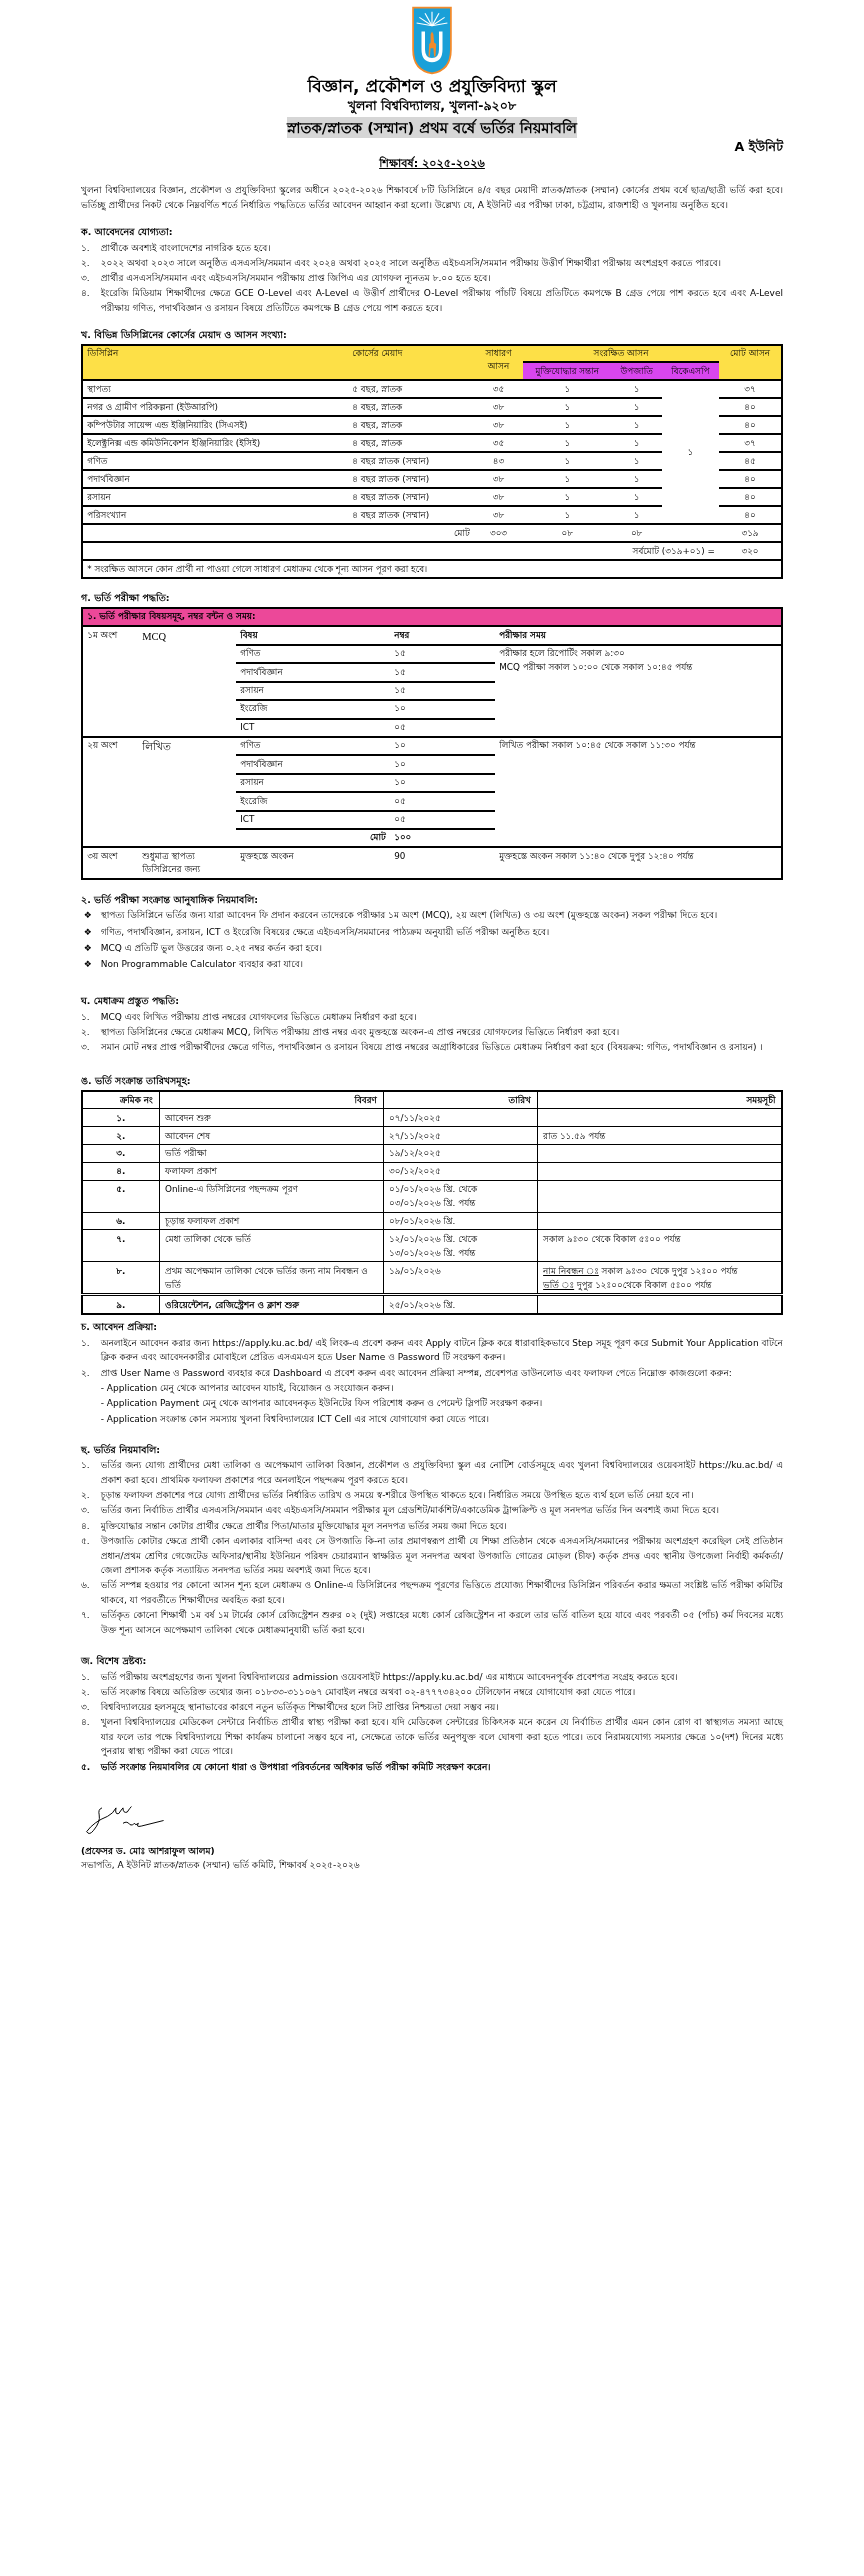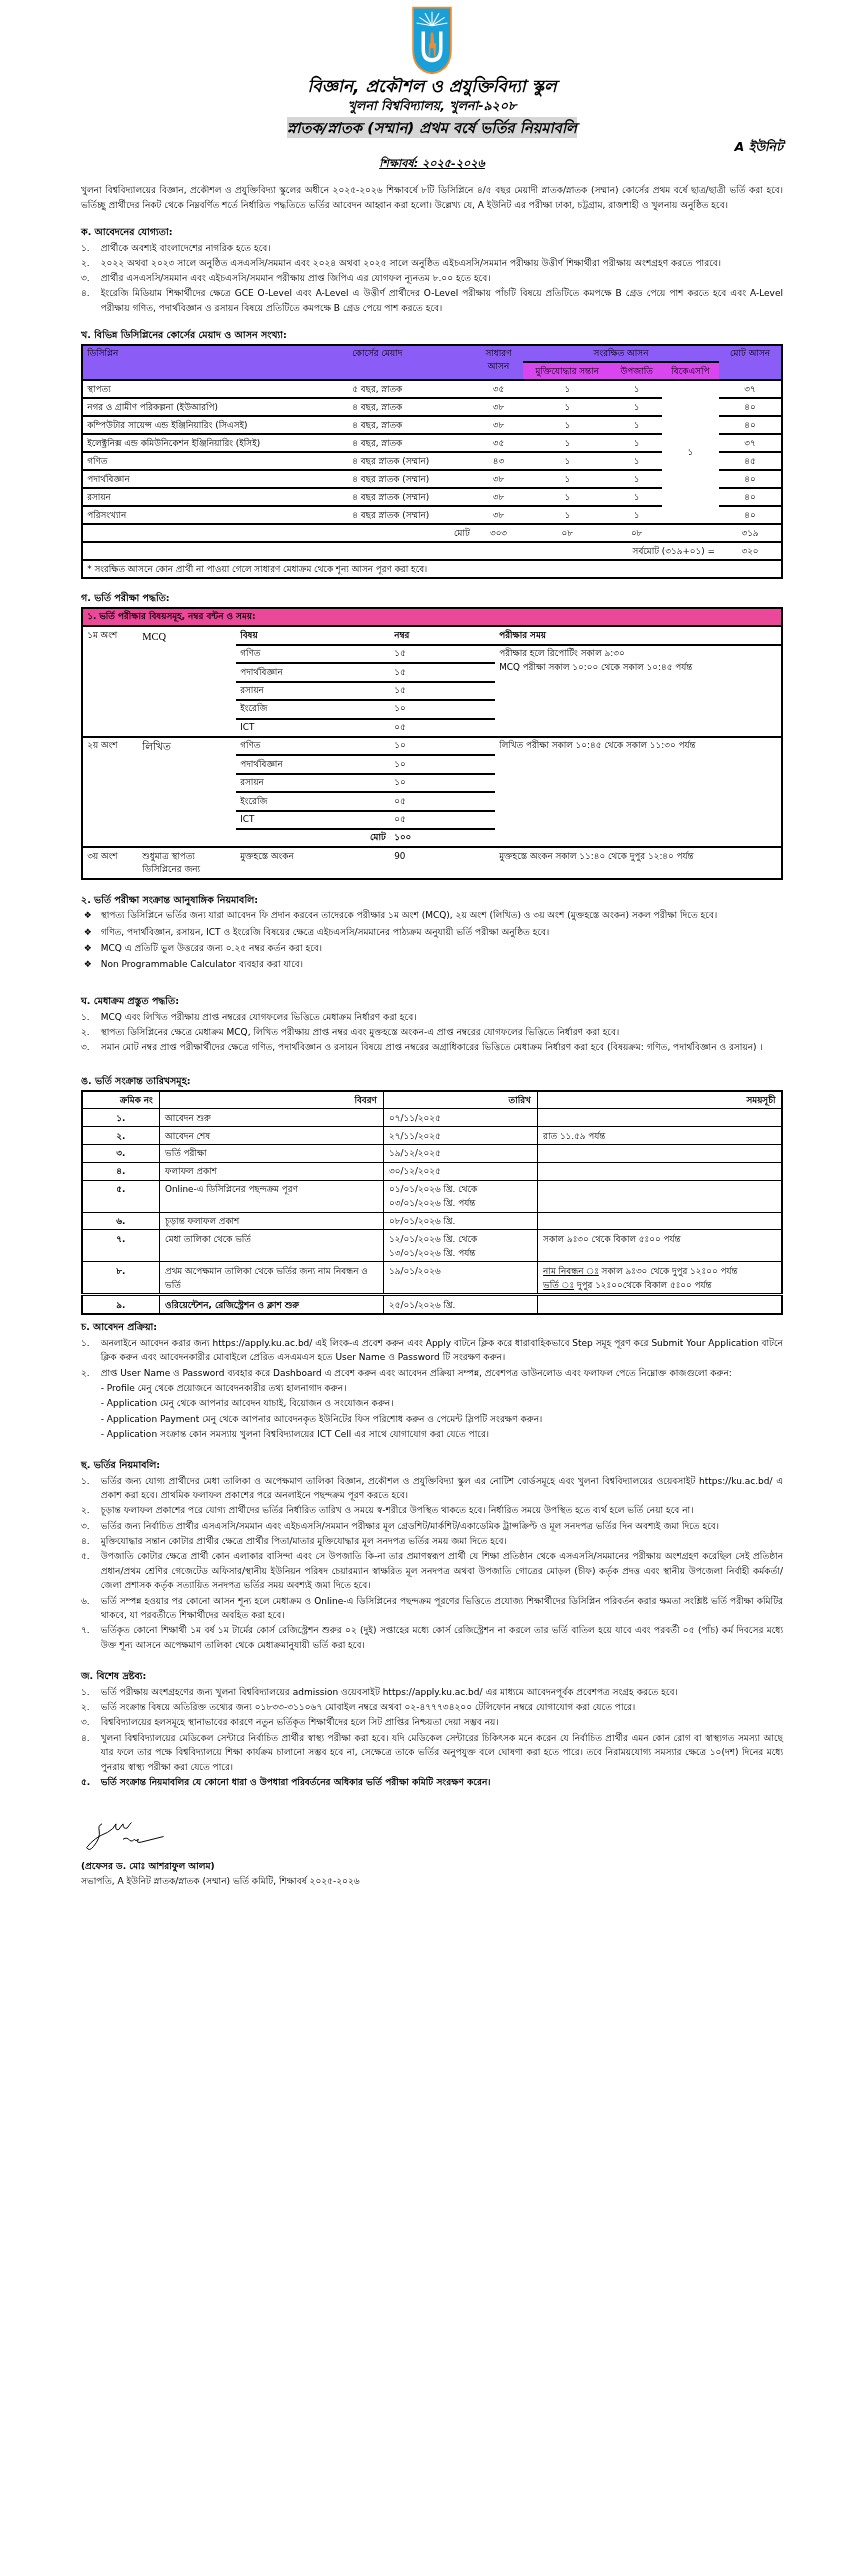--- a/index.html
+++ b/index.html
@@ -1,36 +1,36 @@
 <!DOCTYPE html>
 <html style="font-size:11.2px"><head>
 <meta charset="utf-8">
 <style>
   html, body { margin:0; padding:0; background:#ffffff; }
   body { width:864px; min-height:2576px; font-family:"Liberation Serif","DejaVu Serif",serif; color:#000; font-size:9.5px; line-height:1.62; }
   .page { position:relative; width:702px; margin:0 auto; padding-top:5.6px; }
-  .center { text-align:center;font-style:italic; }
+  .center { text-align:center; }
   .logo { display:block; margin:0 auto; width:42px; height:69px; }
   .h-school { font-size:17px; font-weight:bold; margin:0; line-height:1.3; font-family:"DejaVu Sans","Liberation Sans",sans-serif; }
   .h-univ { font-size:12.6px; font-weight:bold; margin:0; line-height:1.4; font-family:"DejaVu Sans","Liberation Sans",sans-serif; }
   .h-title { display:inline-block; background:#d6d6d6; font-size:14.7px; font-weight:bold; padding:0 0; margin:2.8px 0 0; line-height:1.45; font-family:"DejaVu Sans","Liberation Sans",sans-serif; }
   .h-unit { font-size:12.6px; font-weight:bold; line-height:1.4; font-family:"DejaVu Sans","Liberation Sans",sans-serif;text-align:right; }
   .h-year { font-size:11.2px; font-weight:bold; text-decoration:underline; line-height:1.4; font-family:"DejaVu Sans","Liberation Sans",sans-serif; }
   .intro { margin:11.2px 0 9.8px; text-align:justify; font-family:"DejaVu Sans","Liberation Sans",sans-serif; font-size:9px; line-height:1.65; }
   .sec-title { font-weight:bold; font-size:9.5px; margin:11.2px 0 1.4px; font-family:"DejaVu Sans","Liberation Sans",sans-serif; }
   ol.num { margin:0; padding:0; list-style:none; font-family:"DejaVu Sans","Liberation Sans",sans-serif; font-size:9px; }
   ol.num li { position:relative; padding-left:19.7px; text-align:justify; line-height:1.62; margin:0.7px 0; }
   ol.num li .n { position:absolute; left:0; top:0; }
   ul.dia { margin:0; padding:0; list-style:none; font-family:"DejaVu Sans","Liberation Sans",sans-serif; font-size:9px; }
   ul.dia li { position:relative; padding-left:19.7px; line-height:1.65; margin:1.4px 0; }
   ul.dia li .b { position:absolute; left:2.8px; top:0; }
   table { border-collapse:collapse; width:100%; font-family:"DejaVu Sans","Liberation Sans",sans-serif; font-size:8.8px; }
   .seat td, .seat th { border:0; padding:1.4px 4.2px; vertical-align:top; font-weight:normal; line-height:1.5; }
   .seat { border:2.1px solid #000; }
-  .seat thead th { background:#8b5cf6; text-align:left; }
+  .seat thead th { background:#fde047; text-align:left; }
   .seat thead .sub th { background:#d946ef; }
   .seat .bt > td { border-top:2.1px solid #000; }
   .seat .c { text-align:center; }
   .exam { border:2.1px solid #000; }
   .exam td { padding:1.4px 4.2px; vertical-align:top; line-height:1.55; }
   .exam .hdr td { background:#ec4899; font-weight:bold; border-bottom:2.1px solid #000; }
   .exam .bt td.line { border-top:2.1px solid #000; }
   .exam .part td { border-top:2.1px solid #000; }
   .dates { border:2.1px solid #000; }
   .dates td, .dates th { border:1.4px solid #000; padding:1.4px 5.6px; vertical-align:top; line-height:1.6; }
@@ -364,21 +364,20 @@
           <td></td>
         </tr>
       </tbody>
   </table>
 
   <div class="sec-title" style="margin-top:4px">চ. আবেদন প্রক্রিয়া:</div>
   <ol class="num">
     <li><span class="n">১.</span><span>অনলাইনে আবেদন করার জন্য https://apply.ku.ac.bd/ এই লিংক-এ প্রবেশ করুন এবং Apply বাটনে ক্লিক করে ধারাবাহিকভাবে Step সমূহ পূরণ করে Submit Your Application বাটনে ক্লিক করুন এবং আবেদনকারীর মোবাইলে প্রেরিত এসএমএস হতে User Name ও Password টি সংরক্ষণ করুন।</span></li>
     <li><span class="n">২.</span><span>প্রাপ্ত User Name ও Password ব্যবহার করে Dashboard এ প্রবেশ করুন এবং আবেদন প্রক্রিয়া সম্পন্ন, প্রবেশপত্র ডাউনলোড এবং ফলাফল পেতে নিম্নোক্ত কাজগুলো করুন:</span>
       <ul class="sub-list">
-        <li>- Profile মেনু থেকে প্রয়োজনে আবেদনকারীর তথ্য হালনাগাদ করুন।</li>
         <li>- Application মেনু থেকে আপনার আবেদন যাচাই, বিয়োজন ও সংযোজন করুন।</li>
         <li>- Application Payment মেনু থেকে আপনার আবেদনকৃত ইউনিটের ফিস পরিশোধ করুন ও পেমেন্ট স্লিপটি সংরক্ষণ করুন।</li>
         <li>- Application সংক্রান্ত কোন সমস্যায় খুলনা বিশ্ববিদ্যালয়ের ICT Cell এর সাথে যোগাযোগ করা যেতে পারে।</li>
       </ul>
     </li>
   </ol>
 
   <div class="sec-title" style="margin-top:15.4px">ছ. ভর্তির নিয়মাবলি:</div>
   <ol class="num" id="rules-list">
       <li><span class="n">১.</span><span>ভর্তির জন্য যোগ্য প্রার্থীদের মেধা তালিকা ও অপেক্ষমাণ তালিকা বিজ্ঞান, প্রকৌশল ও প্রযুক্তিবিদ্যা স্কুল এর নোটিশ বোর্ডসমূহে এবং খুলনা বিশ্ববিদ্যালয়ের ওয়েবসাইট https://ku.ac.bd/ এ প্রকাশ করা হবে। প্রাথমিক ফলাফল প্রকাশের পরে অনলাইনে পছন্দক্রম পূরণ করতে হবে।</span></li>

